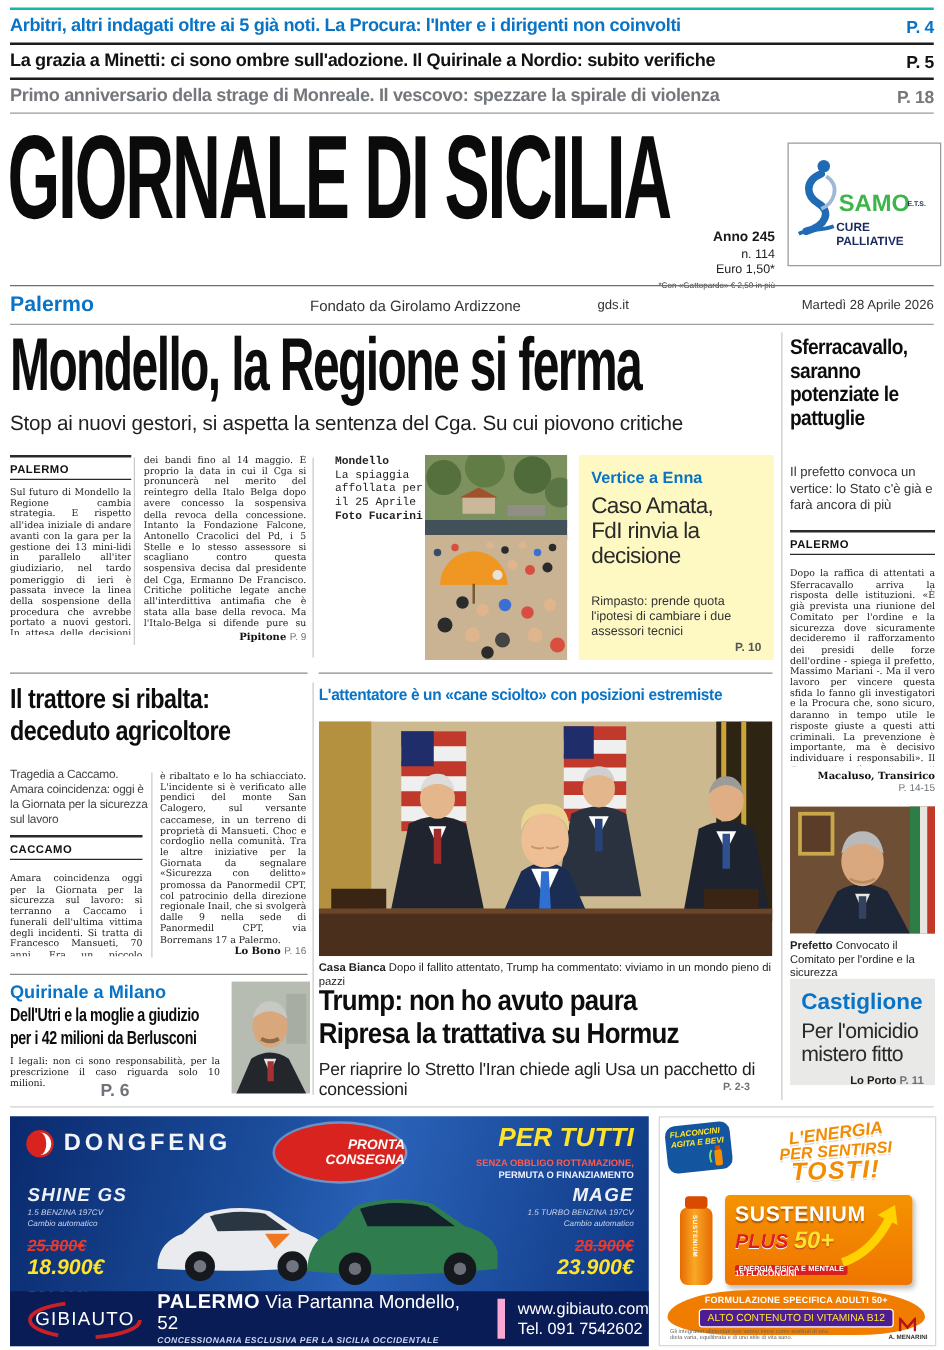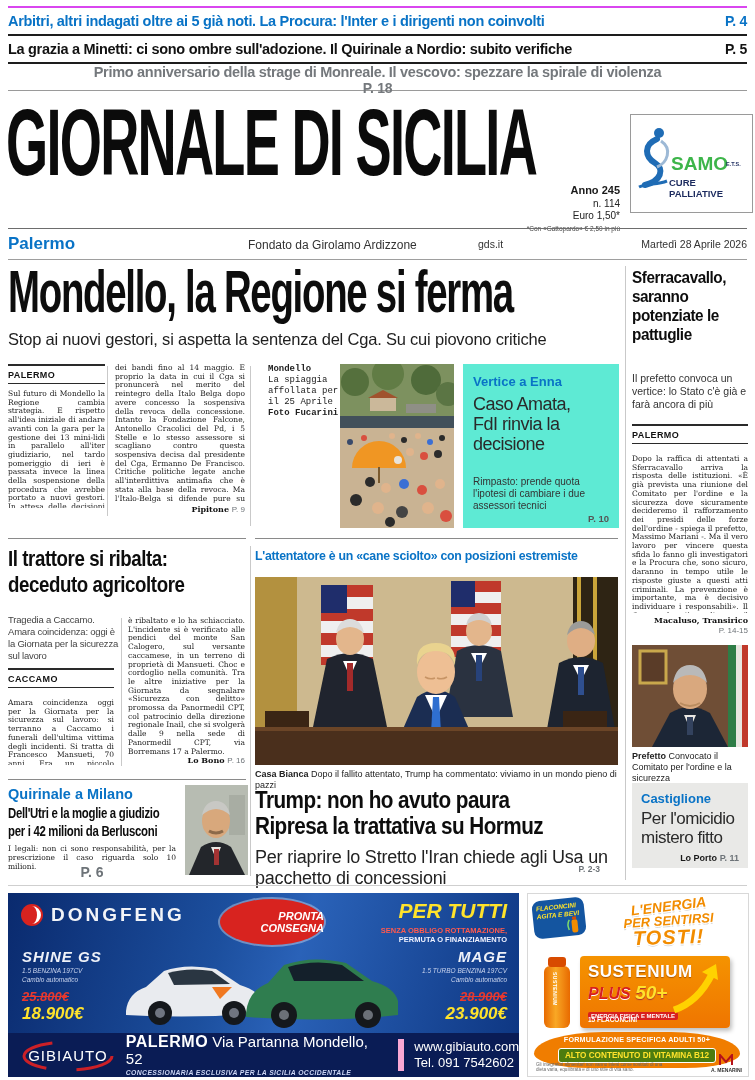--- a/index.html
+++ b/index.html
@@ -3,27 +3,27 @@
 <meta charset="utf-8">
 <style>
   html,body{margin:0;padding:0;background:#ffffff;}
   #paper{position:relative;width:755px;height:1080px;background:#fff;overflow:hidden;
          font-family:"Liberation Sans",sans-serif;color:#1a1a1a;}
   .abs{position:absolute;}
   .hrule{position:absolute;background:#b5b5b5;height:1px;}
   .vrule{position:absolute;background:#c9c9c9;width:1px;}
 
   
-  .strips{position:absolute;left:8px;right:8px;top:6px;border-top:2px solid #d946ef;}
+  .strips{position:absolute;left:8px;right:8px;top:6px;border-top:2px solid #14b8a6;}
   .strip{display:flex;justify-content:space-between;align-items:center;height:26px;
          border-bottom:2px solid #1d1d1d;font-weight:bold;font-size:14.5px;letter-spacing:-0.3px;}
   .strip:last-child{border-bottom:1.5px solid #8a8a8a;}
   .strip.blue{color:#0973c6;}
   .strip.black{color:#121212;}
-  .strip.gray{color:#74787c;border-bottom:1.5px solid #9a9a9a;flex-direction:column;}
+  .strip.gray{color:#74787c;border-bottom:1.5px solid #9a9a9a;}
   .strip .pg{font-size:14px;}
 
   
   .mast-title{left:6px;top:100px;font-size:95px;line-height:0.9;font-weight:bold;color:#0b0b0b;
               letter-spacing:-3px;white-space:nowrap;transform:scaleX(0.57);transform-origin:left top;}
   .samo-box{left:630px;top:114px;width:121px;height:97px;border:1px solid #9a9a9a;background:#fff;}
   .samo-name{position:absolute;left:40px;top:38px;font-size:19px;font-weight:bold;color:#3db54a;letter-spacing:0;}
   .samo-ets{position:absolute;left:95px;top:46px;font-size:5.5px;color:#1b2a5e;font-weight:bold;}
   .samo-tag{position:absolute;left:38px;top:62px;font-size:9.5px;font-weight:bold;color:#1b2a5e;}
   .edition{left:430px;top:184px;width:190px;text-align:right;line-height:1.25;}
@@ -50,38 +50,38 @@
   .byline .pg{font-weight:normal;color:#6d7378;font-family:"Liberation Sans",sans-serif;}
   .caption{font-size:9px;line-height:11px;color:#222;}
   .caption b{font-weight:bold;}
 
   .lead-col1{left:8px;top:364px;width:97px;}
   .lead-col1 .body-serif{height:118px;margin-top:6px;}
   .lead-col2{left:115px;top:364px;width:130px;height:155px;}
   .lead-col2 .body-serif{height:140px;}
   .photo-cap-col{left:268px;top:364px;width:76px;height:162px;display:flex;flex-direction:column;justify-content:flex-start;font-family:Liberation Mono, monospace;}
   .beach-photo{left:340px;top:364px;width:114px;height:164px;overflow:hidden;}
-  .enna-box{left:463px;top:364px;width:156px;height:164px;background:#5eead4;box-sizing:border-box;padding:10px 10px;}
+  .enna-box{left:463px;top:364px;width:156px;height:164px;background:#fef9c3;box-sizing:border-box;padding:10px 10px;}
   .enna-box .bk{font-size:13px;font-weight:bold;color:#0973c6;}
   .enna-box .bt{font-size:18px;color:#2a2a2a;letter-spacing:-0.5px;line-height:1.12;margin-top:5px;width:120px;}
   .enna-box .bx{font-size:10px;color:#333;line-height:1.2;margin-top:22px;width:125px;}
   .enna-box .bp{font-size:9.5px;color:#555;font-weight:bold;text-align:right;margin-top:1px;}
 
   
   .sb{left:632px;width:116px;}
   .sb-headline{top:268px;font-size:17px;font-weight:bold;letter-spacing:-0.5px;line-height:1.12;
                transform:scaleX(0.9);transform-origin:left top;width:130px;color:#0d0d0d;}
   .sb-deck{top:372px;font-size:10.5px;line-height:1.25;color:#333;}
   .sb-kicker{top:424px;width:116px;}
   .sb-body{top:455px;height:158px;}
   .sb-byline{top:615px;width:116px;}
   .prefect-photo{top:645px;width:116px;height:102px;overflow:hidden;}
   .sb-caption{top:751px;width:116px;}
   .cast-box{top:783px;width:116px;height:85px;background:#e9e9e7;box-sizing:border-box;padding:8px 9px;}
-  .cast-box .bk{font-size:13px;font-weight:bold;color:#0973c6;}
+  .cast-box .bk{font-size:18px;font-weight:bold;color:#0973c6;}
   .cast-box .bt{font-size:17px;color:#2a2a2a;letter-spacing:-0.5px;line-height:1.1;margin-top:4px;}
   .cast-box .bl{font-size:9px;font-weight:bold;text-align:right;margin-top:6px;}
   .cast-box .bl .pg{color:#6d7378;font-weight:bold;}
 
   
   .tr-headline{left:8px;top:546px;font-size:22px;font-weight:bold;letter-spacing:-0.5px;line-height:1.18;
                transform:scaleX(0.85);transform-origin:left top;white-space:nowrap;color:#0d0d0d;}
   .tr-deck{left:8px;top:614px;width:112px;font-size:9.5px;line-height:12px;color:#444;letter-spacing:-0.2px;}
   .tr-kicker{left:8px;top:668px;width:106px;}
   .tr-col1{left:8px;top:699px;width:106px;height:66px;}
@@ -96,21 +96,21 @@
   .pr-page{left:8px;top:864px;width:168px;text-align:center;font-size:14px;font-weight:bold;color:#6d7378;}
   .dellutri-photo{left:185px;top:785px;width:63px;height:90px;overflow:hidden;}
 
   
   .atk-headline{left:255px;top:548px;font-size:13px;font-weight:bold;color:#0973c6;letter-spacing:-0.3px;
                 transform:scaleX(0.95);transform-origin:left top;white-space:nowrap;}
   .trump-photo{left:255px;top:577px;width:363px;height:188px;overflow:hidden;}
   .trump-caption{left:255px;top:769px;width:363px;}
   .trump-headline{left:255px;top:787px;font-size:23px;font-weight:bold;line-height:1.15;letter-spacing:-0.6px;
                   transform:scaleX(0.9);transform-origin:left top;white-space:nowrap;color:#0d0d0d;}
-  .trump-deck{left:255px;top:847px;width:363px;font-size:18px;letter-spacing:-0.2px;color:#222;}
+  .trump-deck{left:255px;top:847px;width:363px;font-size:14px;letter-spacing:-0.2px;color:#222;}
   .trump-page{left:255px;top:864px;width:345px;text-align:right;font-size:8.5px;font-weight:bold;color:#6d7378;}
 
   
   .df-ad{left:8px;top:893px;width:511px;height:184px;background:linear-gradient(105deg,#0a2a6e 0%,#1c4f9e 40%,#2a62b8 55%,#0d3580 100%);overflow:hidden;}
   .df-top{position:absolute;left:12px;top:10px;display:flex;align-items:center;gap:7px;}
   .df-brand{color:#f2f4f8;font-size:19px;font-weight:bold;letter-spacing:3px;}
   .df-badge{position:absolute;left:212px;top:6px;width:104px;height:46px;background:#d8231f;border-radius:50%;
             display:flex;align-items:center;justify-content:center;text-align:right;color:#fff;
             font-size:11px;font-weight:bold;font-style:italic;line-height:1.1;box-shadow:0 0 0 2px rgba(255,255,255,0.35);}
   .df-claim{position:absolute;right:12px;top:6px;font-size:21px;font-weight:bold;font-style:italic;color:#ffe32b;}
@@ -150,21 +150,21 @@
   .su-box{position:absolute;left:52px;top:62px;width:150px;height:72px;background:linear-gradient(180deg,#f59300,#ef7500);
           border-radius:4px;box-shadow:2px 3px 4px rgba(0,0,0,0.25);padding:6px 8px;box-sizing:border-box;}
   .su-box .nm{color:#fff;font-size:17px;font-weight:bold;letter-spacing:0.5px;text-shadow:0 1px 1px rgba(120,50,0,0.6);}
   .su-box .pl{font-size:16px;font-weight:bold;font-style:italic;color:#d81f1f;text-shadow:0 1px 0 #fff;}
   .su-box .plus{font-size:19px;font-weight:bold;font-style:italic;color:#ffe32b;text-shadow:0 1px 1px #a33;}
   .su-box .sub{margin-top:2px;background:#d81f1f;color:#fff;font-size:6px;font-weight:bold;display:inline-block;padding:1px 3px;border-radius:2px;}
   .su-box .cnt{position:absolute;left:8px;bottom:5px;color:#fff;font-size:6.5px;font-weight:bold;}
   .su-swoosh{position:absolute;left:6px;top:138px;width:206px;height:36px;background:#f07d00;border-radius:50% 50% 40% 40% / 90% 90% 60% 60%;
              text-align:center;padding-top:3px;box-sizing:border-box;}
   .su-claim1{color:#fff;font-size:7.2px;font-weight:bold;letter-spacing:0.2px;}
-  .su-claim2{margin:2px auto 0;display:inline-block;background:#4d7c0f;color:#ffe32b;font-size:8.2px;font-weight:bold;
+  .su-claim2{margin:2px auto 0;display:inline-block;background:#4c1d95;color:#ffe32b;font-size:8.2px;font-weight:normal;
              padding:2px 6px;border-radius:3px;border:1px solid #fff;}
   .su-discl{position:absolute;left:8px;bottom:3px;width:130px;font-size:4.6px;color:#666;line-height:1.25;}
   .su-brand{position:absolute;right:6px;bottom:3px;text-align:center;font-size:5px;color:#333;font-weight:bold;}
 </style>
 </head>
 <body>
 
 <div id="paper">
 
   <div class="strips">

